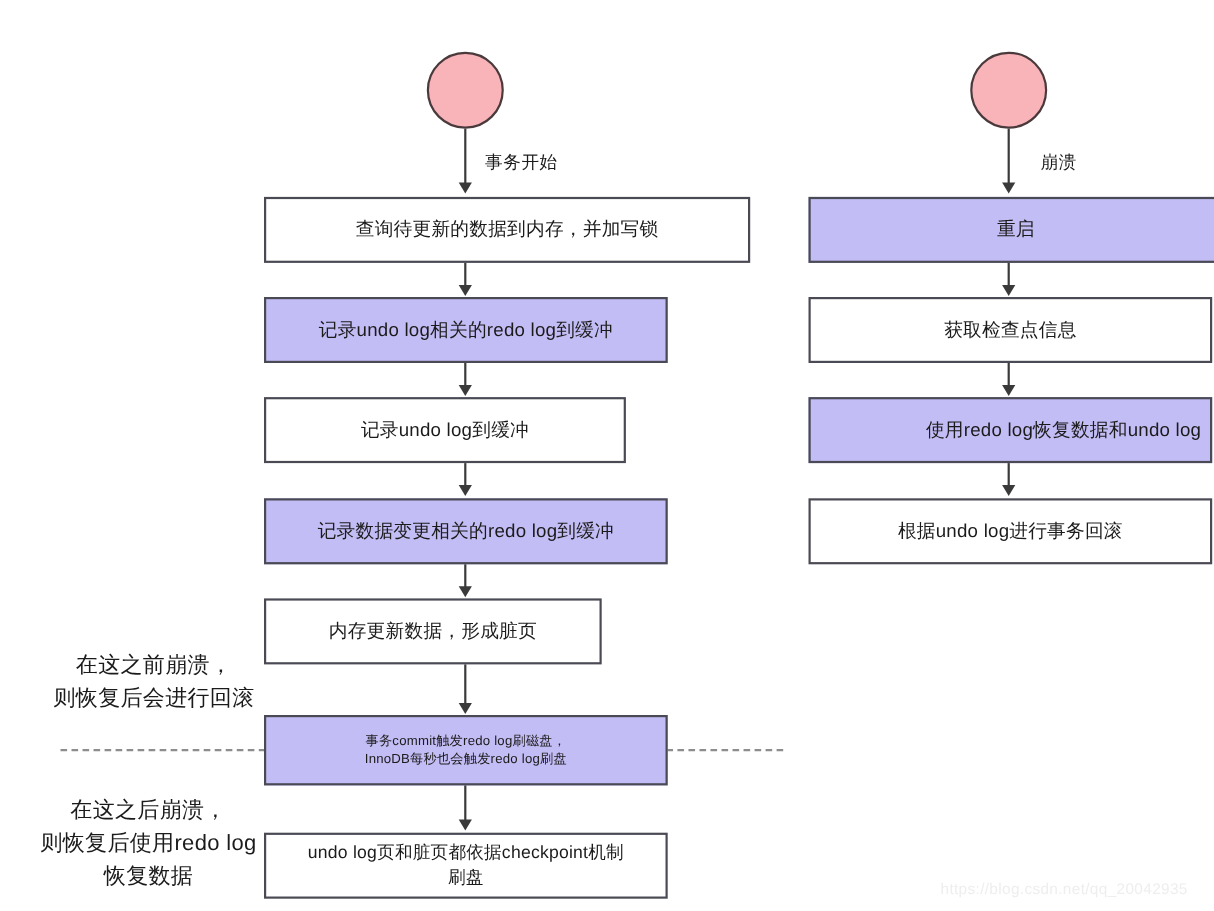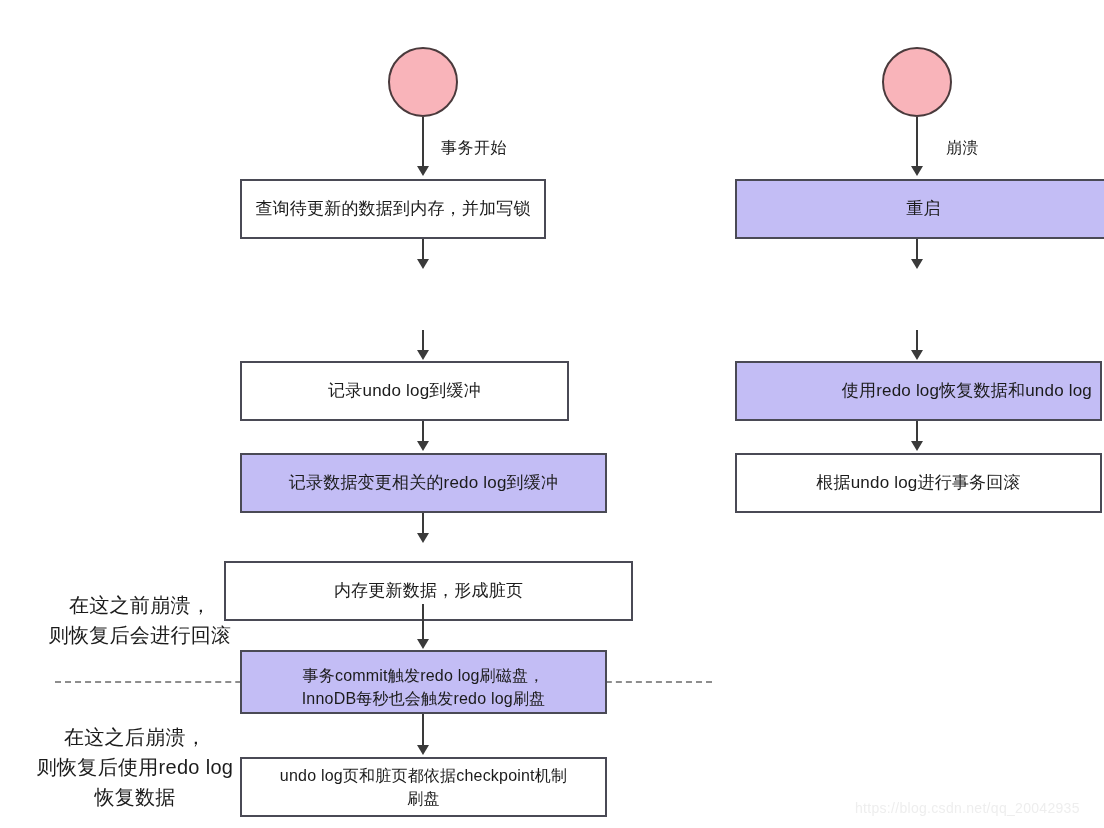--- a/index.html
+++ b/index.html
@@ -88,55 +88,58 @@
 <body>
 
 <div id="canvas">
 
   <div class="terminal" style="left:388px; top:47px; width:70px; height:70px;"></div>
 
   <div class="edge-line" style="left:422px; top:117px; height:51px;"></div>
   <div class="edge-head" style="left:417px; top:166px;"></div>
   <div class="edge-label" style="left:441px; top:138px;text-align:center;">事务开始</div>
 
-  <div class="node fill-white" style="left:240px; top:179px; width:306px; height:60px;">
+  <div class="node fill-white" style="left:240px; top:179px; width:442px; height:60px;">
     <span class="node-text">查询待更新的数据到内存，并加写锁</span>
   </div>
 
   <div class="edge-line" style="left:422px; top:239px; height:22px;"></div>
   <div class="edge-head" style="left:417px; top:259px;"></div>
 
+  <div class="node fill-purple" style="left:240px; top:270px; width:367px; height:60px;">
+    <span class="node-text">记录undo log相关的redo log到缓冲</span>
+  </div>
 
   <div class="edge-line" style="left:422px; top:330px; height:22px;"></div>
   <div class="edge-head" style="left:417px; top:350px;"></div>
 
   <div class="node fill-white" style="left:240px; top:361px; width:329px; height:60px;">
     <span class="node-text">记录undo log到缓冲</span>
   </div>
 
   <div class="edge-line" style="left:422px; top:421px; height:22px;"></div>
   <div class="edge-head" style="left:417px; top:441px;"></div>
 
   <div class="node fill-purple" style="left:240px; top:453px; width:367px; height:60px;">
     <span class="node-text">记录数据变更相关的redo log到缓冲</span>
   </div>
 
   <div class="edge-line" style="left:422px; top:513px; height:22px;"></div>
   <div class="edge-head" style="left:417px; top:533px;"></div>
 
-  <div class="node fill-white" style="left:224px; top:544px; width:409px; height:60px;margin-top:17px;">
+  <div class="node fill-white" style="left:240px; top:544px; width:307px; height:60px;">
     <span class="node-text">内存更新数据，形成脏页</span>
   </div>
 
   <div class="edge-line" style="left:422px; top:604px; height:37px;"></div>
   <div class="edge-head" style="left:417px; top:639px;"></div>
 
   <div class="divider" style="left:55px; top:681px; width:657px;"></div>
 
-  <div class="node fill-purple" style="left:240px; top:650px; width:367px; height:64px; font-size:16px;align-items:flex-end;">
+  <div class="node fill-purple" style="left:240px; top:650px; width:367px; height:64px; font-size:12px;">
     <span class="node-text">事务commit触发redo log刷磁盘，
 InnoDB每秒也会触发redo log刷盘</span>
   </div>
 
   <div class="edge-line" style="left:422px; top:714px; height:33px;"></div>
   <div class="edge-head" style="left:417px; top:745px;"></div>
 
   <div class="node fill-white" style="left:240px; top:757px; width:367px; height:60px; font-size:16px;">
     <span class="node-text">undo log页和脏页都依据checkpoint机制
 刷盘</span>
@@ -155,20 +158,23 @@
   <div class="edge-head" style="left:911px; top:166px;"></div>
   <div class="edge-label" style="left:946px; top:138px;">崩溃</div>
 
   <div class="node fill-purple" style="left:735px; top:179px; width:377px; height:60px;">
     <span class="node-text">重启</span>
   </div>
 
   <div class="edge-line" style="left:916px; top:239px; height:22px;"></div>
   <div class="edge-head" style="left:911px; top:259px;"></div>
 
+  <div class="node fill-white" style="left:735px; top:270px; width:367px; height:60px;">
+    <span class="node-text">获取检查点信息</span>
+  </div>
 
   <div class="edge-line" style="left:916px; top:330px; height:22px;"></div>
   <div class="edge-head" style="left:911px; top:350px;"></div>
 
   <div class="node fill-purple" style="left:735px; top:361px; width:367px; height:60px;justify-content:flex-end;">
     <span class="node-text">使用redo log恢复数据和undo log</span>
   </div>
 
   <div class="edge-line" style="left:916px; top:421px; height:22px;"></div>
   <div class="edge-head" style="left:911px; top:441px;"></div>

